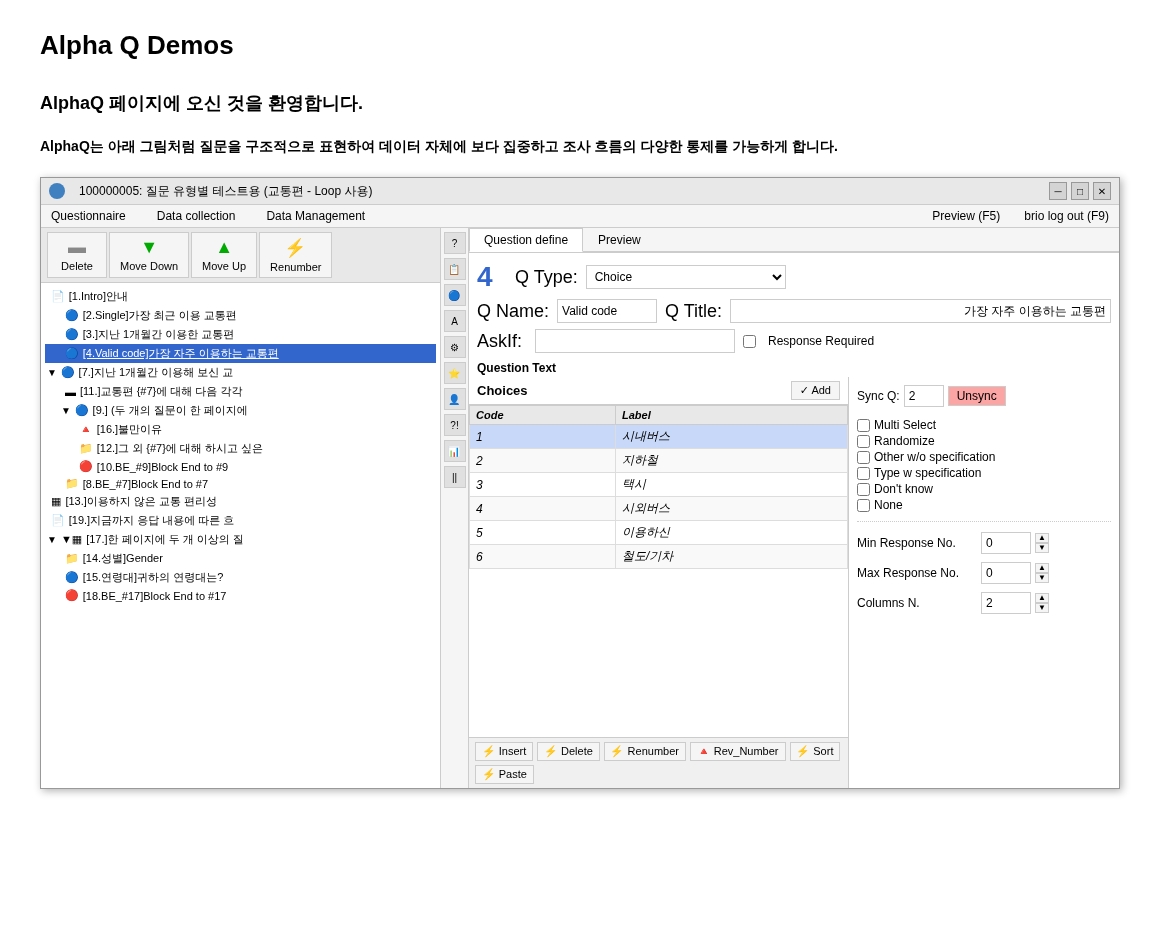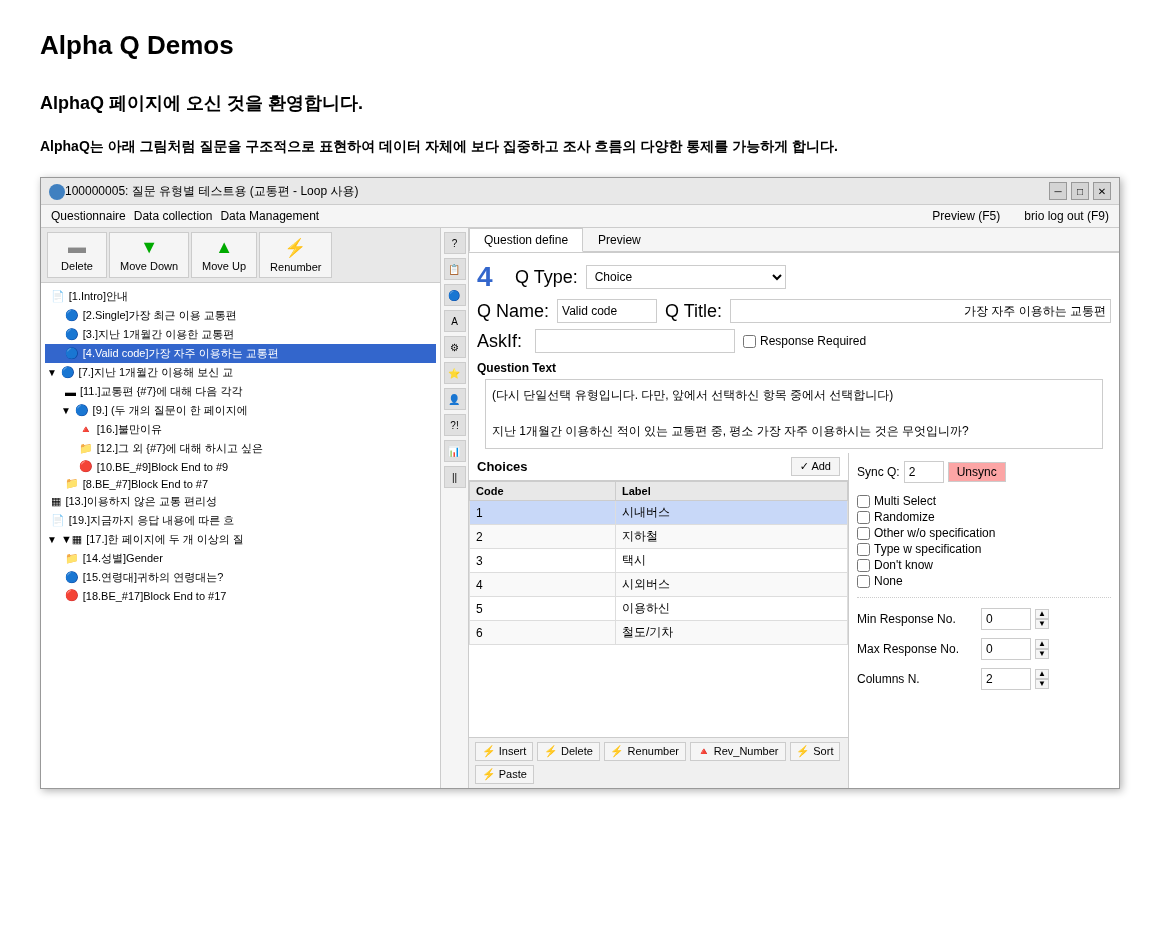--- a/index.html
+++ b/index.html
@@ -6,48 +6,48 @@
     body { font-family: 'Segoe UI', Arial, sans-serif; background: #fff; color: #000; font-size: 14px; }
 
     .page-content { padding: 30px 40px; }
     .page-title { font-size: 26px; font-weight: bold; margin-bottom: 30px; }
     .page-subtitle { font-size: 18px; font-weight: bold; margin-bottom: 20px; }
     .page-desc { font-size: 14px; font-weight: bold; line-height: 1.6; margin-bottom: 20px; }
 
     
     .window { border: 1px solid #999; background: #f0f0f0; width: 1080px; margin: 0 auto; box-shadow: 2px 2px 8px rgba(0,0,0,0.3); }
     .titlebar { background: #e8e8e8; border-bottom: 1px solid #ccc; padding: 4px 8px; display: flex; align-items: center; justify-content: space-between; }
-    .titlebar-left { display: flex; align-items: flex-end; gap: 0; font-size: 12px; }
+    .titlebar-left { display: flex; align-items: flex-start; gap: 14px; font-size: 12px; }
     .titlebar-icon { width: 16px; height: 16px; background: #4080c0; border-radius: 50%; display: inline-block; }
     .titlebar-title { font-size: 12px; }
     .titlebar-controls { display: flex; gap: 4px; }
     .titlebar-btn { width: 18px; height: 18px; background: #d4d4d4; border: 1px solid #999; font-size: 10px; display: flex; align-items: center; justify-content: center; cursor: pointer; }
 
     .menubar { background: #f5f5f5; border-bottom: 1px solid #ccc; padding: 2px 6px; display: flex; gap: 16px; font-size: 12px; justify-content: space-between; }
-    .menubar-left { display: flex; gap: 0; }
+    .menubar-left { display: flex; gap: 23px; }
     .menubar-right { display: flex; gap: 16px; font-size: 12px; }
     .menu-item { cursor: pointer; padding: 2px 4px; }
 
     .window-body { display: flex; height: 560px; }
 
     
     .left-panel { width: 400px; border-right: 1px solid #ccc; display: flex; flex-direction: column; }
 
     .toolbar { background: #e8e8e8; border-bottom: 1px solid #ccc; display: flex; padding: 4px 6px; gap: 2px; }
     .toolbar-btn { display: flex; flex-direction: column; align-items: center; padding: 4px 10px; border: 1px solid #ccc; background: #f5f5f5; cursor: pointer; font-size: 11px; min-width: 60px; gap: 2px; }
     .toolbar-icon { font-size: 18px; }
     .icon-delete { color: #888; }
     .icon-down { color: #00aa00; }
     .icon-up { color: #00aa00; }
     .icon-renumber { color: #ffcc00; }
 
     .tree-area { flex: 1; overflow-y: auto; background: #fff; padding: 4px; font-size: 11px; }
     .tree-item { padding: 2px 2px 2px 0; cursor: pointer; white-space: nowrap; display: flex; align-items: center; gap: 2px; }
     .tree-item.selected { background: #3366cc; color: #fff; }
-    .tree-item.selected .tree-text { color: #fff; }
+    .tree-item.selected .tree-text { color: #fff; text-decoration: underline; }
     .tree-text { font-size: 11px; }
 
     
     .side-icons { width: 28px; border-right: 1px solid #ccc; background: #f5f5f5; display: flex; flex-direction: column; align-items: center; padding: 4px 2px; gap: 4px; }
     .side-icon { width: 22px; height: 22px; background: #e0e0e0; border: 1px solid #ccc; display: flex; align-items: center; justify-content: center; font-size: 10px; cursor: pointer; }
 
     
     .right-panel { flex: 1; display: flex; flex-direction: column; background: #fff; }
 
     .tab-bar { display: flex; border-bottom: 2px solid #ccc; background: #f5f5f5; }
@@ -56,31 +56,31 @@
 
     .q-define-area { padding: 8px; display: flex; flex-direction: column; gap: 6px; }
 
     .q-row { display: flex; align-items: center; gap: 8px; }
     .q-num { font-size: 28px; font-weight: bold; color: #3366cc; min-width: 30px; }
     .q-label { font-size: 18px; min-width: 50px; }
     .q-select { font-size: 12px; border: 1px solid #ccc; padding: 2px 4px; background: #fff; min-width: 200px; height: 24px; }
     .q-input { font-size: 12px; border: 1px solid #ccc; padding: 2px 4px; height: 24px; }
     .q-name-input { width: 100px; }
     .q-title-input { flex: 1; text-align: right; }
-    .q-checkbox-label { font-size: 12px; display: flex; align-items: center; gap: 4px; }
+    .q-checkbox-label { font-size: 12px; display: flex; align-items: center; gap: 12px; }
 
     .q-text-area { margin: 4px 8px; border: 1px solid #ccc; background: #fff; padding: 6px; font-size: 12px; line-height: 1.5; min-height: 70px; }
 
     
     .bottom-area { display: flex; flex: 1; overflow: hidden; }
     .choices-area { flex: 1; border-right: 1px solid #ccc; display: flex; flex-direction: column; }
     .choices-header { padding: 4px 8px; font-size: 13px; font-weight: bold; border-bottom: 1px solid #ccc; display: flex; justify-content: space-between; align-items: center; }
     .choices-add-btn { font-size: 11px; padding: 2px 8px; border: 1px solid #ccc; background: #f5f5f5; cursor: pointer; display: flex; align-items: center; gap: 2px; }
     .choices-table { flex: 1; overflow-y: auto; }
-    .choices-table table { width: 100%; border-collapse: collapse; font-size: 12px; }
+    .choices-table table { width: 100%; border-collapse: collapse; font-size: 12px; font-style: italic; }
     .choices-table th { background: #e8e8e8; border: 1px solid #ccc; padding: 3px 6px; text-align: left; font-size: 11px; font-weight: bold; }
     .choices-table td { border: 1px solid #ddd; padding: 3px 6px; }
     .choices-table tr:nth-child(even) { background: #f9f9f9; }
     .choices-table tr.selected-row td { background: #c8d8f8; }
 
     .choices-actions { border-top: 1px solid #ccc; padding: 4px 6px; display: flex; gap: 4px; background: #f0f0f0; flex-wrap: wrap; }
     .action-btn { font-size: 11px; padding: 2px 6px; border: 1px solid #ccc; background: #f5f5f5; cursor: pointer; display: flex; align-items: center; gap: 2px; white-space: nowrap; }
 
     
     .options-panel { width: 270px; padding: 8px; display: flex; flex-direction: column; gap: 4px; overflow-y: auto; }
@@ -302,25 +302,20 @@
             <input class="q-input" style="width: 200px;" type="text">
             <label class="q-checkbox-label">
               <input type="checkbox" style="">
               <span>Response Required</span>
             </label>
           </div>
         </div>
 
         <div style="padding: 0 8px;">
           <div style="font-weight:bold; font-size:12px; margin-bottom:2px;">Question Text</div>
-          <div class="q-text-area">
-            <div>(다시 단일선택 유형입니다. 다만, 앞에서 선택하신 항목 중에서 선택합니다)</div>
-            <br>
-            <div>지난 1개월간 이용하신 적이 있는 교통편 중, 평소 가장 자주 이용하시는 것은 무엇입니까?</div>
-          </div>
         </div>
 
         <div class="bottom-area">
 
           <div class="choices-area">
             <div class="choices-header">
               <span>Choices</span>
               <button class="choices-add-btn">✓ Add</button>
             </div>
             <div class="choices-table">

